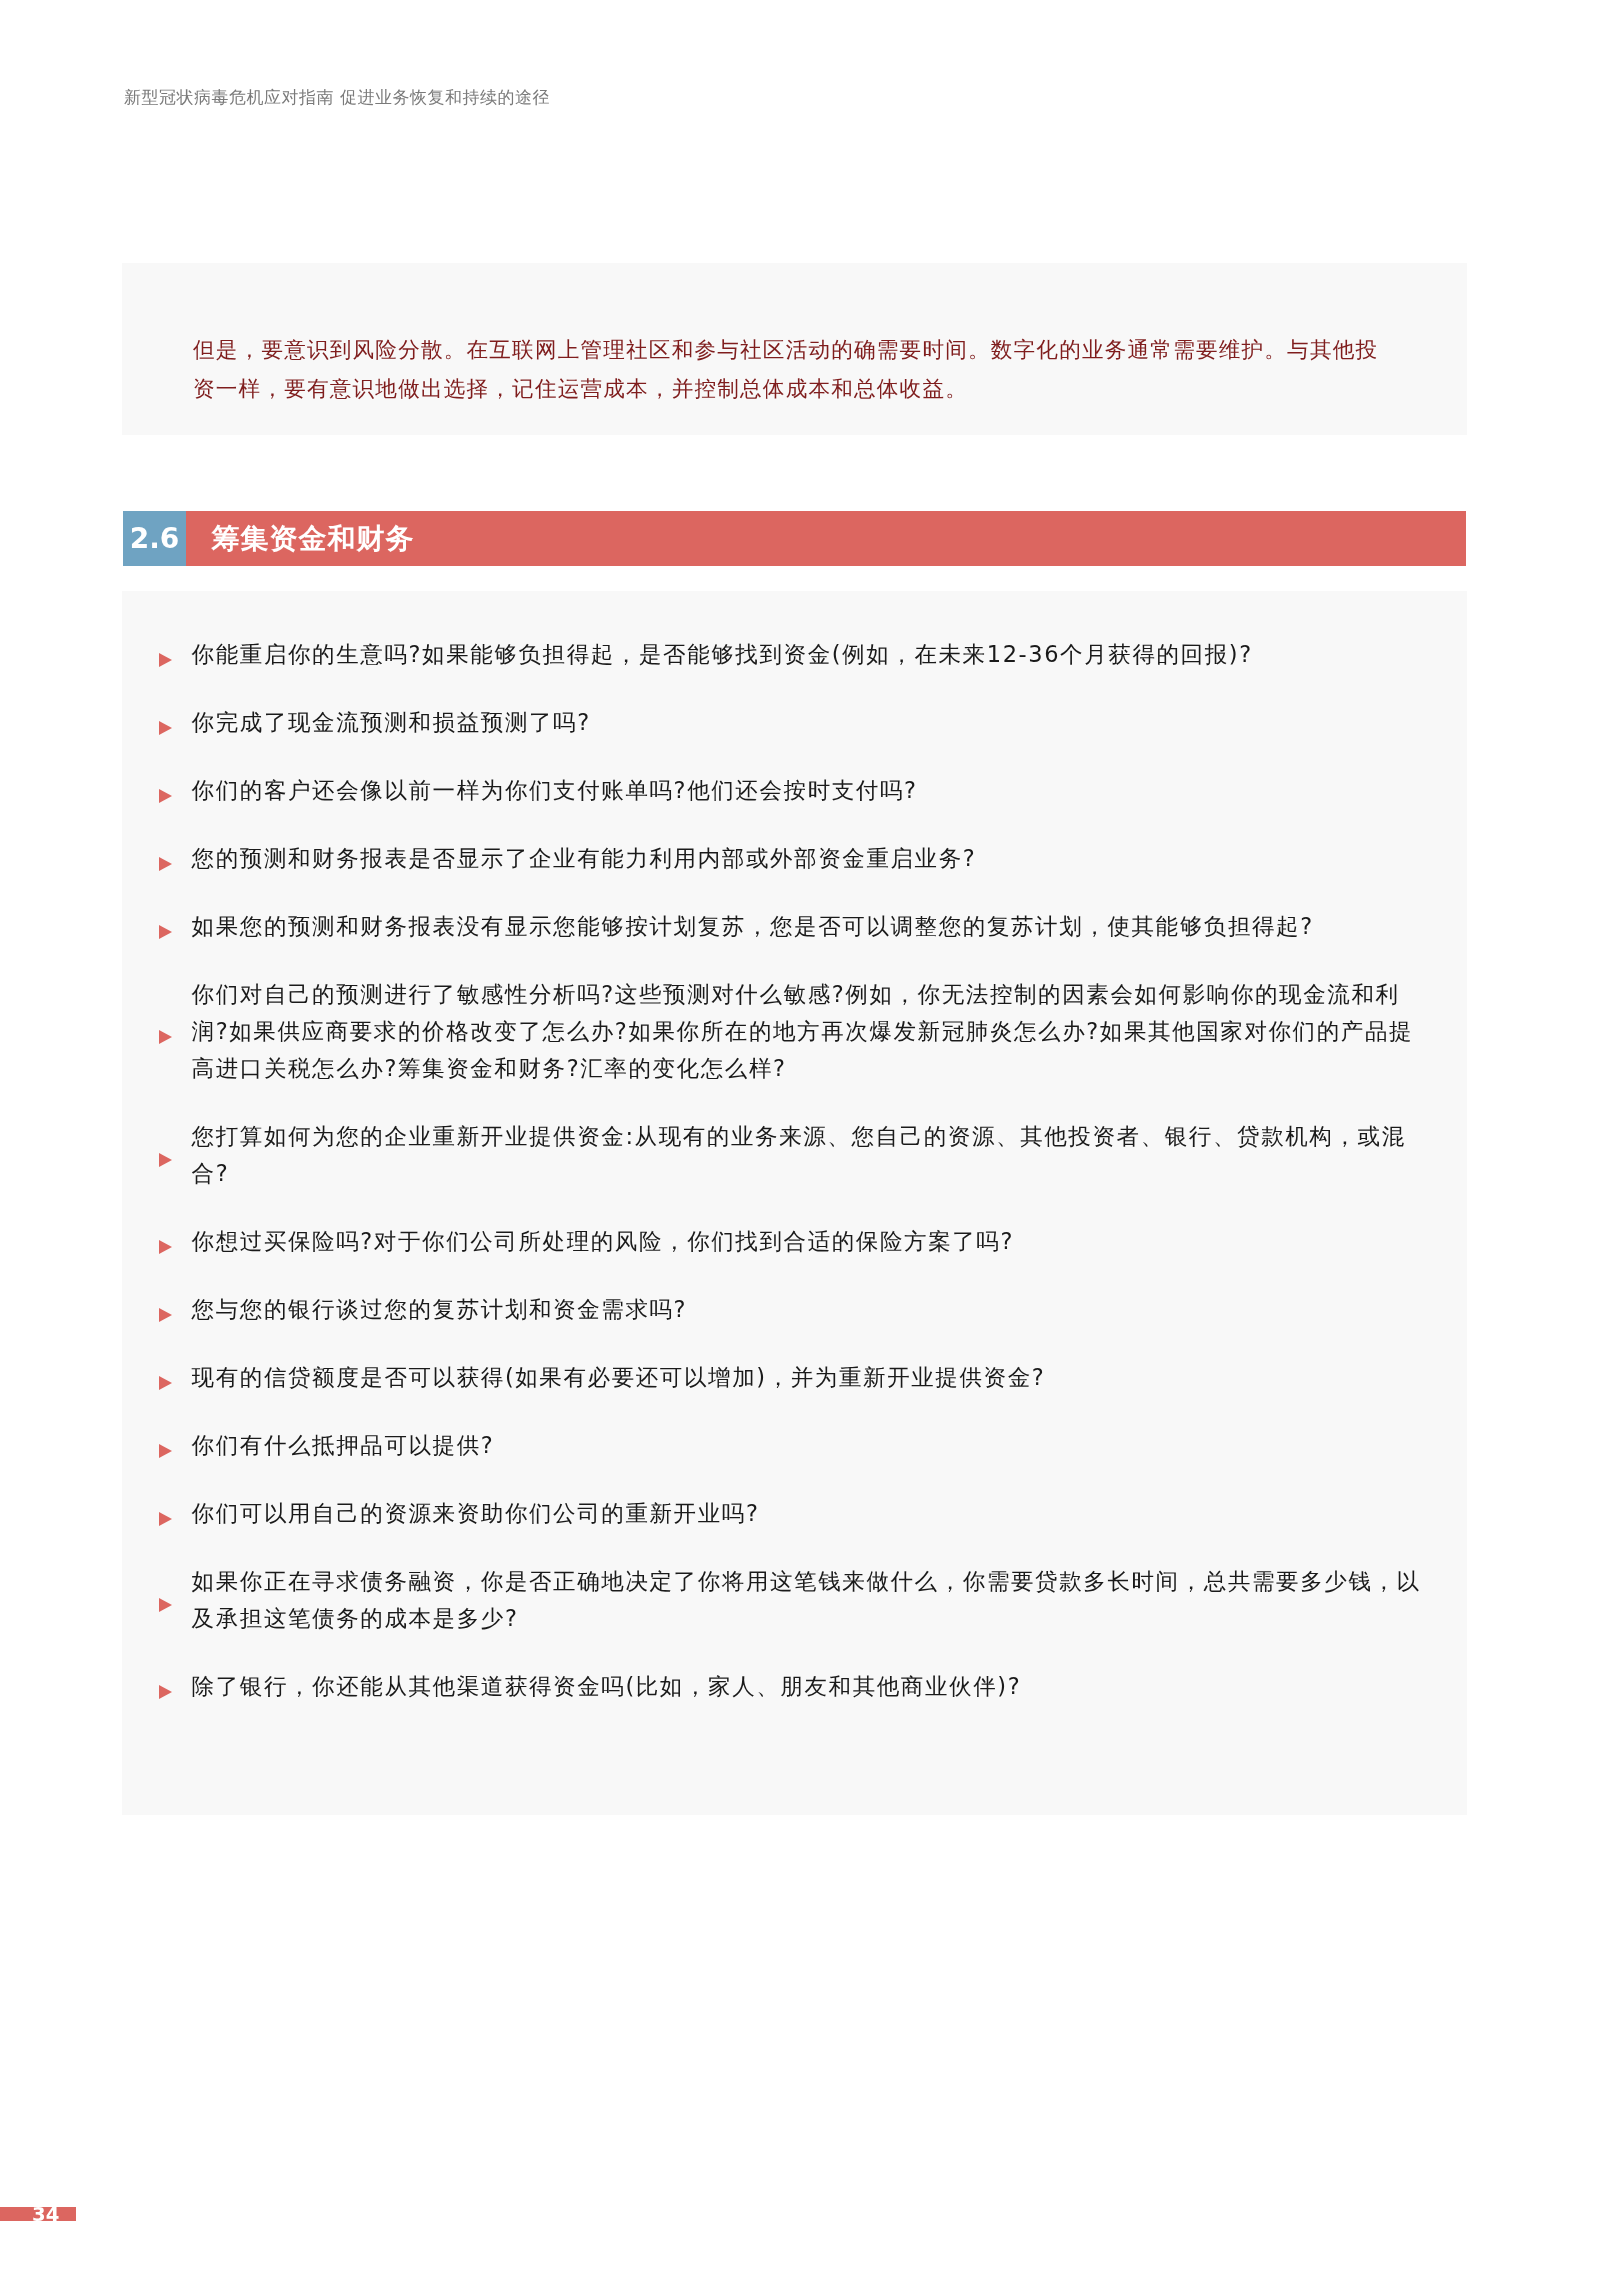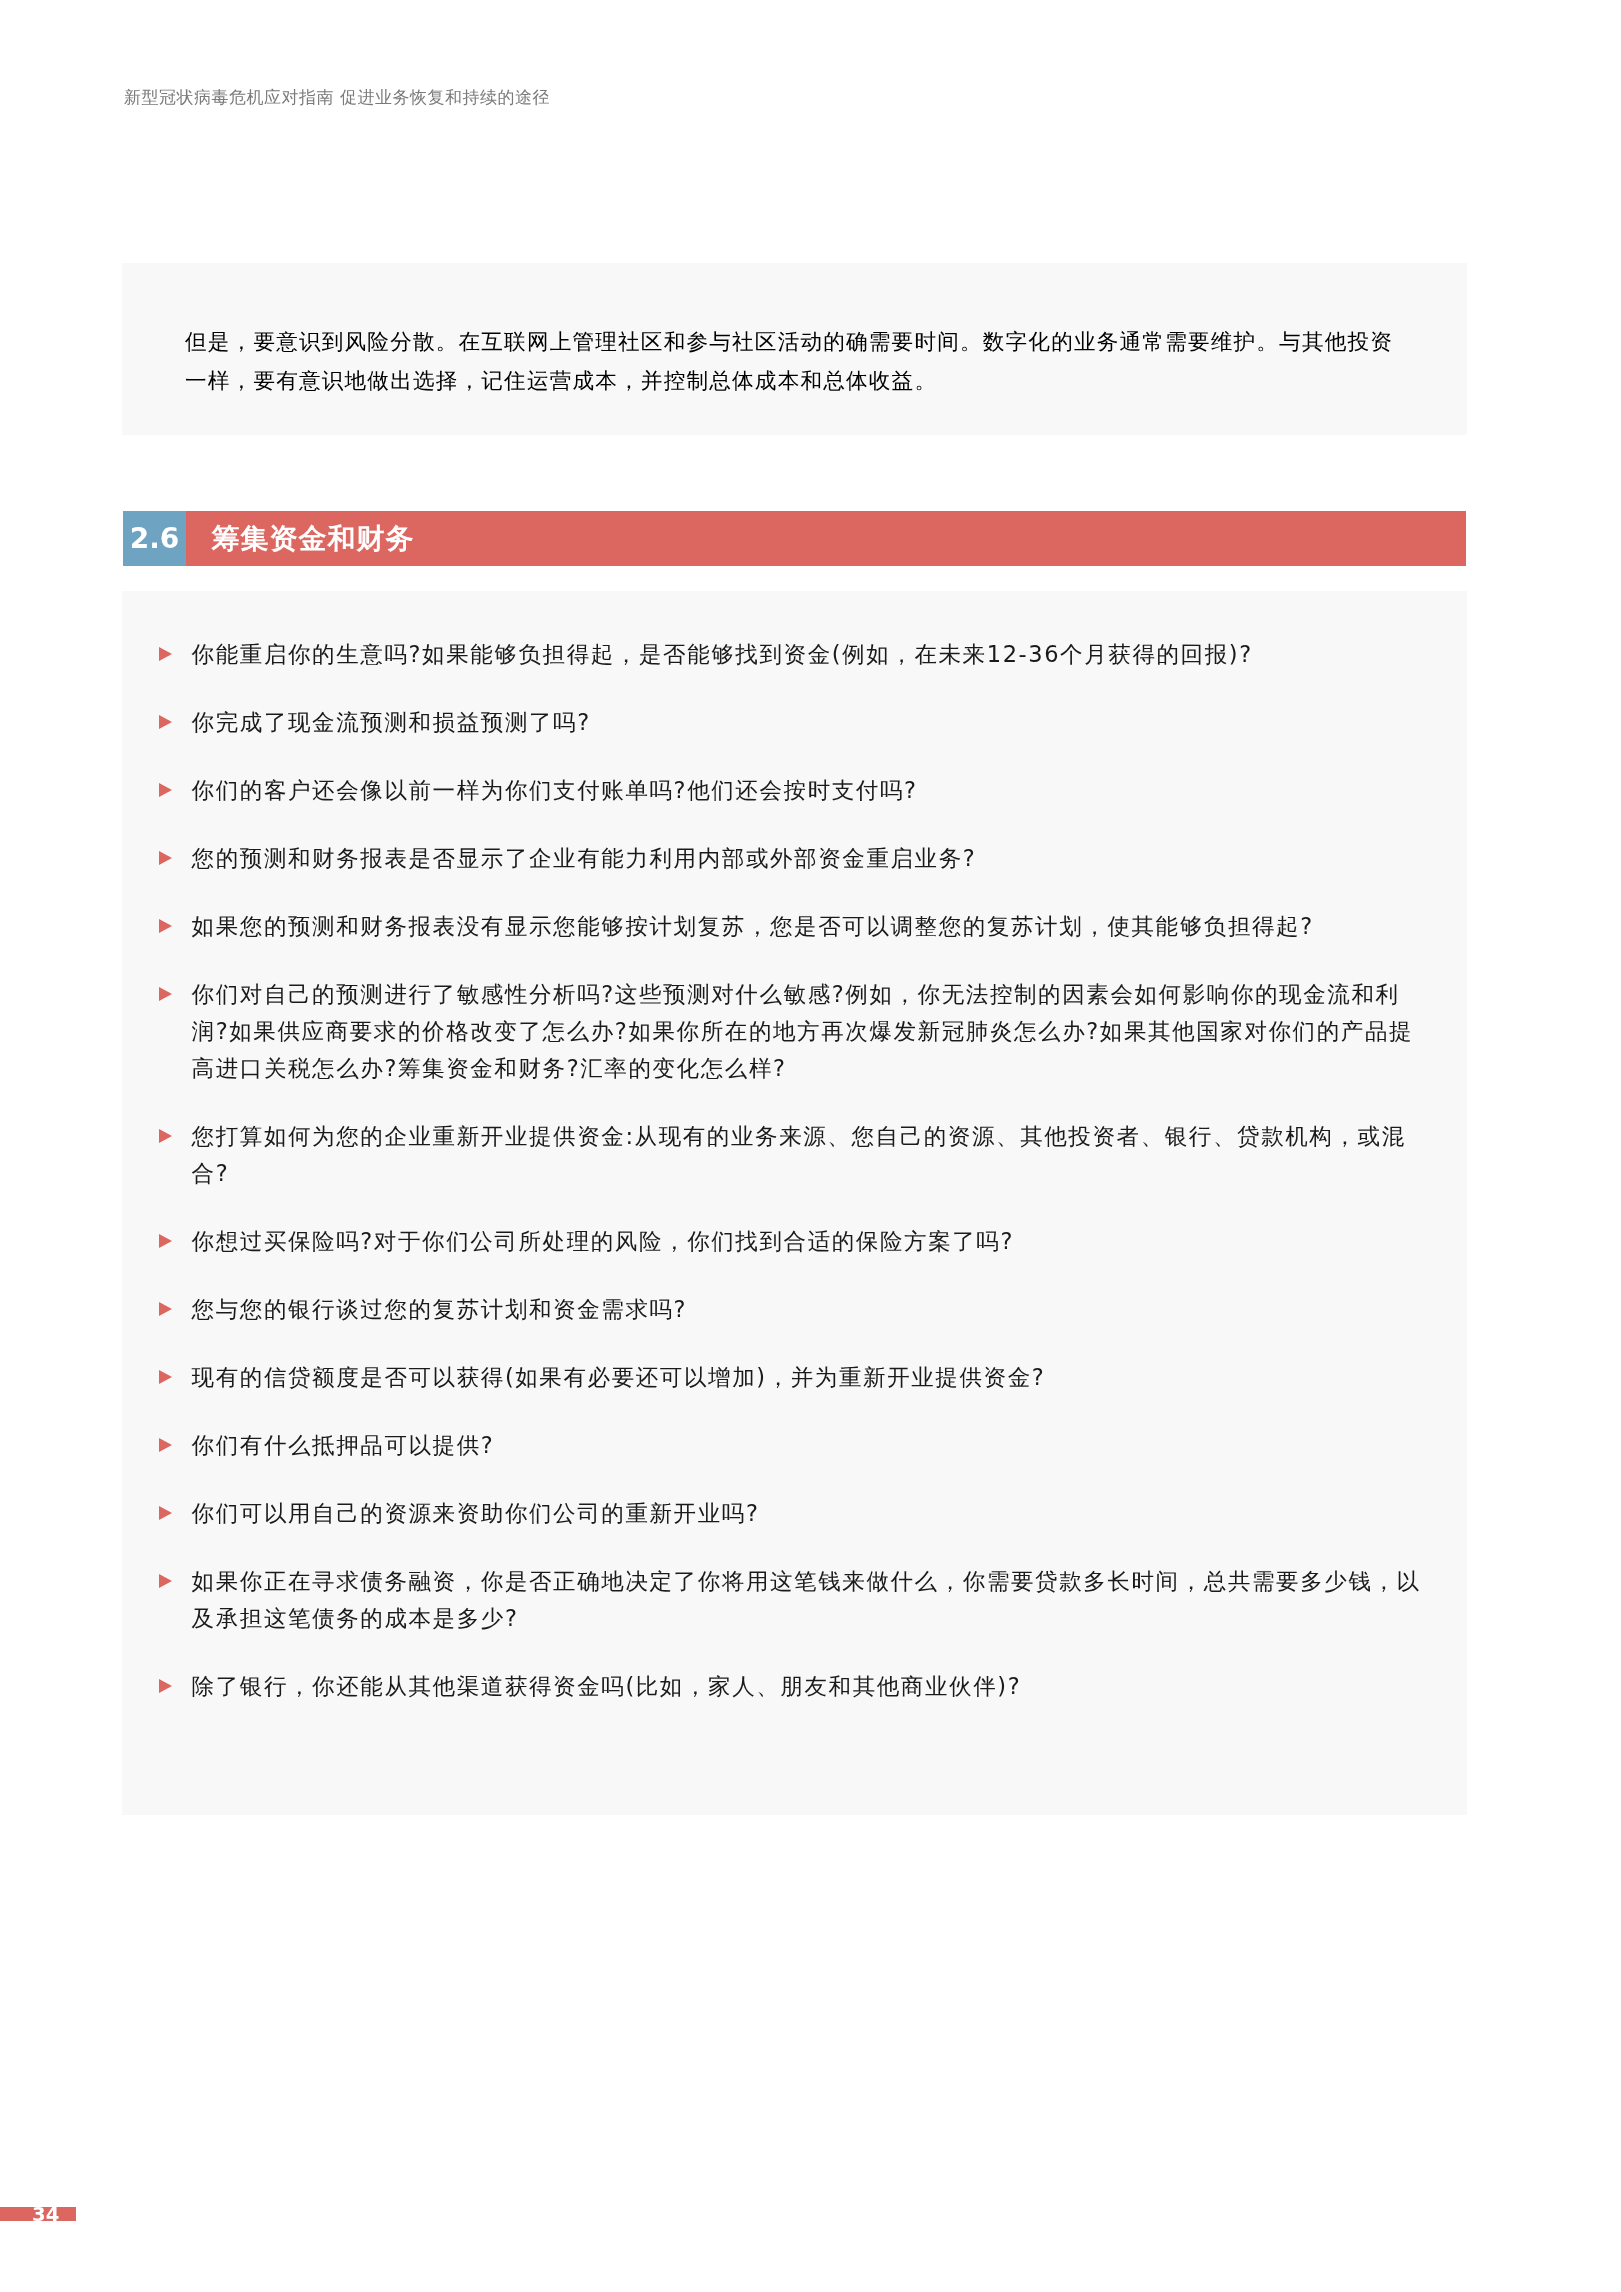--- a/index.html
+++ b/index.html
@@ -10,42 +10,42 @@
   }
   .running-header {
     position: absolute; left: 124px; top: 86px;
     font-size: 17px; color: #7a7a7a; letter-spacing: 0.5px; white-space: nowrap;
   }
   .note-box {
     position: absolute; left: 122px; top: 263px; width: 1345px; height: 172px;
     background: #f8f8f8; box-sizing: border-box; padding: 51px 55px 0 55px;
   }
   .note-box p {
-    margin: 8px; font-size: 21.6px; line-height: 39px; color: #000000;
+    margin: 16px; font-size: 21.6px; line-height: 39px; color: #7f1d1d;
     letter-spacing: 1.2px;
   }
   .section-band {
     position: absolute; left: 123px; top: 511px; width: 1343px; height: 55px;
     background: #dc6660; display: flex; align-items: center;
   }
   .section-num {
     width: 63px; height: 55px; background: #6fa3c2; color: #ffffff;
     font-family: "DejaVu Sans", sans-serif; font-weight: bold; font-size: 28px;
     display: flex; align-items: center; justify-content: center; letter-spacing: 0px;
   }
   .section-title {
     color: #ffffff; font-size: 28px; font-weight: bold; margin-left: 25.5px; letter-spacing: 1px; text-align: center;
   }
   .list-box {
     position: absolute; left: 122px; top: 591px; width: 1345px; height: 1224px;
     background: #f8f8f8; box-sizing: border-box; padding: 45px 39px 0 37px;
   }
   .list { list-style: none; margin: 0; padding: 0; }
   .list-item {
-    display: flex; align-items: flex-start; margin-bottom: 31px;
+    display: flex; align-items: center; margin-bottom: 31px;
   }
   .bullet {
     width: 0; height: 0; flex: 0 0 auto;
     border-top: 7.8px solid transparent; border-bottom: 7.8px solid transparent;
     border-left: 13.7px solid #dc6660;
     margin-top: 10.8px; margin-right: 19.6px;
   }
   .item-text {
     font-size: 22.5px; line-height: 37px; color: #1a1a1a; letter-spacing: 1.6px;
     flex: 1 1 auto;

